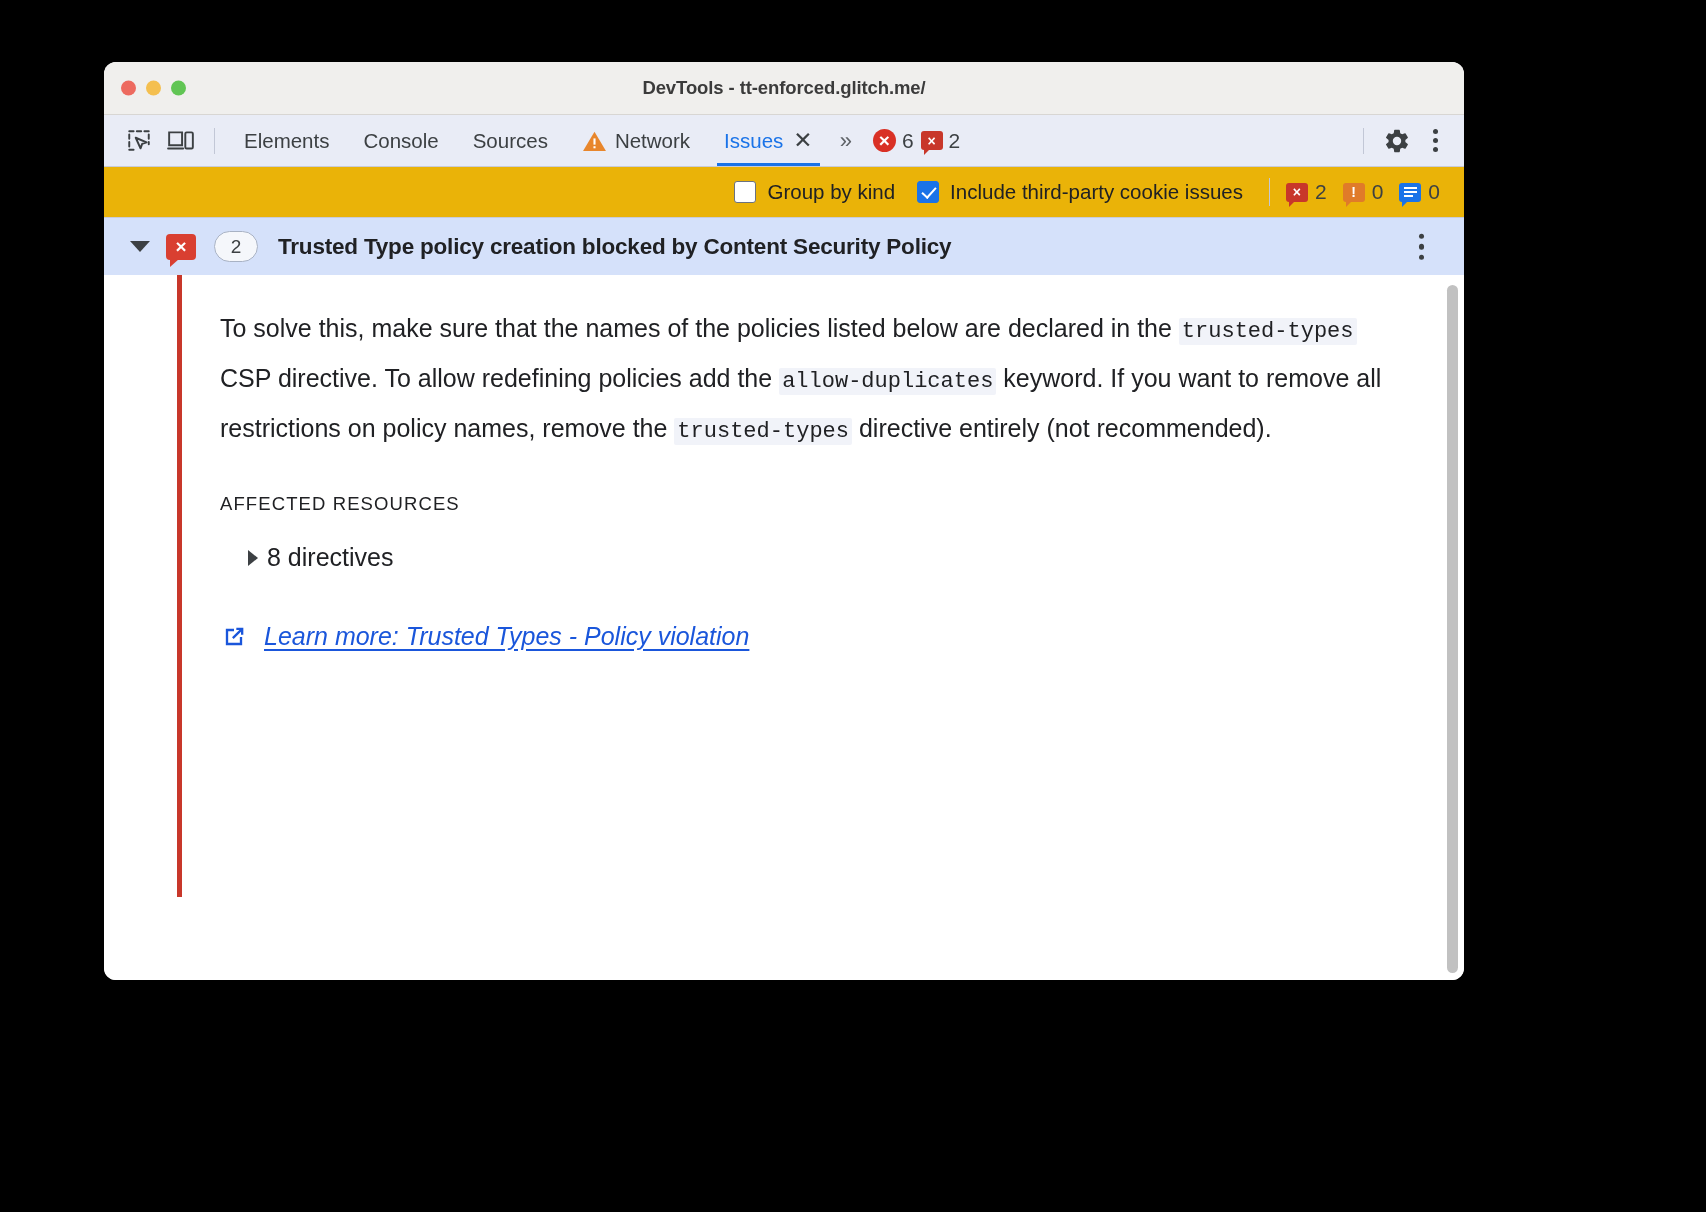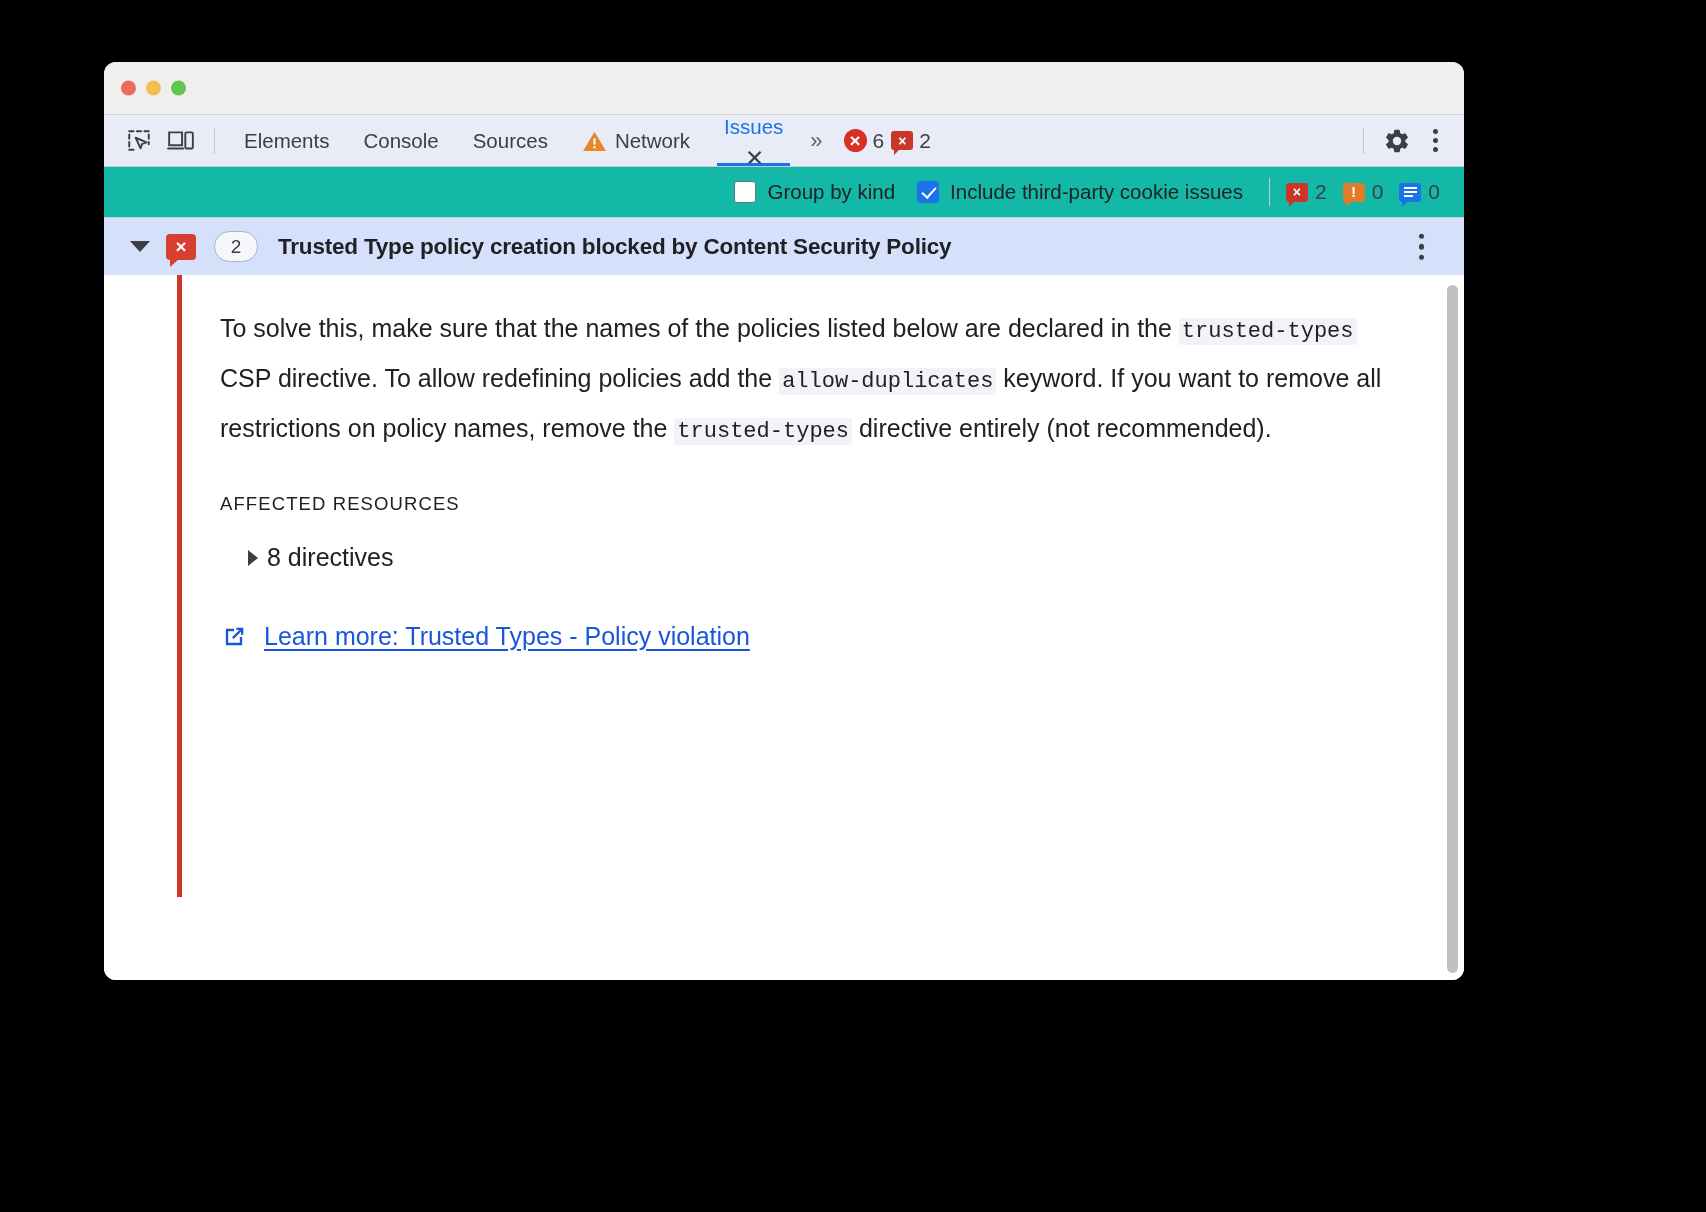--- a/index.html
+++ b/index.html
@@ -77,21 +77,21 @@
   .tab {
     position: relative;
     height: 100%;
     display: flex; align-items: center; gap: 8px;
     padding: 0 17px;
     font-size: 20.5px;
     color: #3c4043;
     cursor: pointer;
     white-space: nowrap;
   }
-  .tab.active { color: #1a73e8; flex-direction: column; }
+  .tab.active { color: #1a73e8; }
   .tab.active::after {
     content: "";
     position: absolute;
     left: 10px; right: 10px; bottom: 0;
     height: 3px;
     background: #1a73e8;
   }
   .tab-close {
     font-size: 23px;
     color: #3c4043;
@@ -168,21 +168,21 @@
   .kebab {
     width: 34px; height: 38px;
     display: flex; flex-direction: column; align-items: center; justify-content: center;
     gap: 4px; cursor: pointer;
   }
   .kebab span { width: 5px; height: 5px; border-radius: 50%; background: #3c4043; display: block; }
 
   
   #filterbar {
     height: 51px;
-    background: #14b8a6;
+    background: #eab308;
     border-bottom: 1px solid #c9ccd8;
     display: flex;
     align-items: center;
     justify-content: flex-end;
     padding: 0 14px 0 0;
     gap: 0;
   }
   .check-item { display: flex; align-items: center; gap: 11px; cursor: pointer; margin-right: 22px; }
   .cbox {
     width: 22px; height: 22px;
@@ -323,20 +323,21 @@
     border-top: 8px solid transparent;
     border-bottom: 8px solid transparent;
     border-left: 10px solid #3c4043;
   }
   .resource-label { font-size: 25px; color: #202124; }
   .learn-row {
     margin-top: 50px;
     display: flex;
     align-items: center;
     gap: 16px;
+    font-style: italic;
   }
   .ext-icon { color: #1a56db; display: flex; }
   .learn-link {
     font-size: 25px;
     color: #1a56db;
     text-decoration: underline;
     text-underline-offset: 4px;
     cursor: pointer;
   }
 
@@ -361,20 +362,21 @@
 <body>
 
 <div id="window">
 
   <div id="titlebar">
     <div class="traffic-lights">
       <div class="tl red"></div>
       <div class="tl yellow"></div>
       <div class="tl green"></div>
     </div>
+    <div id="window-title">DevTools - tt-enforced.glitch.me/</div>
   </div>
 
   <div id="tabbar">
     <div class="tb-icon-btn">
       <svg width="26" height="26" viewBox="0 0 24 24" fill="none">
         <path d="M3 3h4M10 3h4M17 3h4M21 6v4M21 13v2M3 6v4M3 13v4M3 20h4" stroke="#3c4043" stroke-width="1.8" stroke-linecap="round" stroke-dasharray="1 0"></path>
         <path d="M9 9l10 4.2-4.1 1.4-1.5 4.2z" fill="none" stroke="#3c4043" stroke-width="1.8" stroke-linejoin="round"></path>
       </svg>
     </div>
     <div class="tb-icon-btn">

